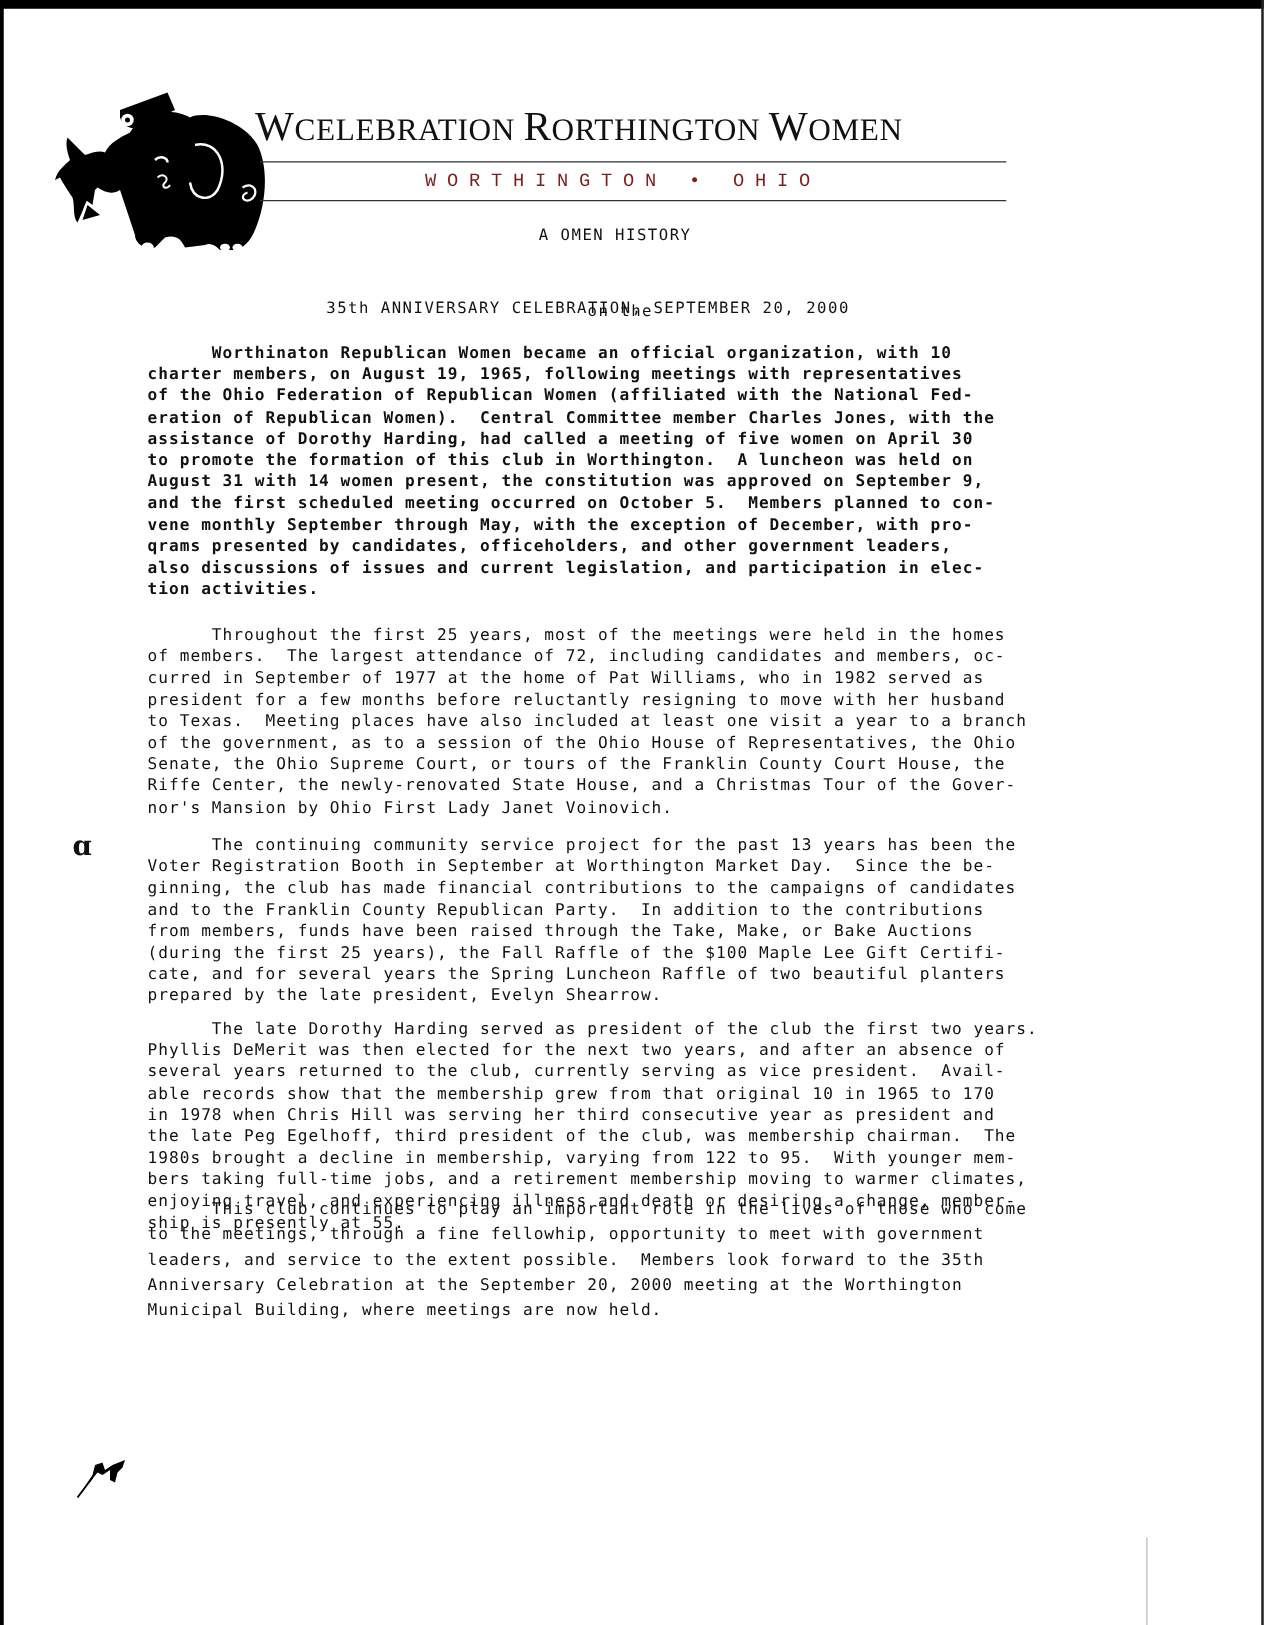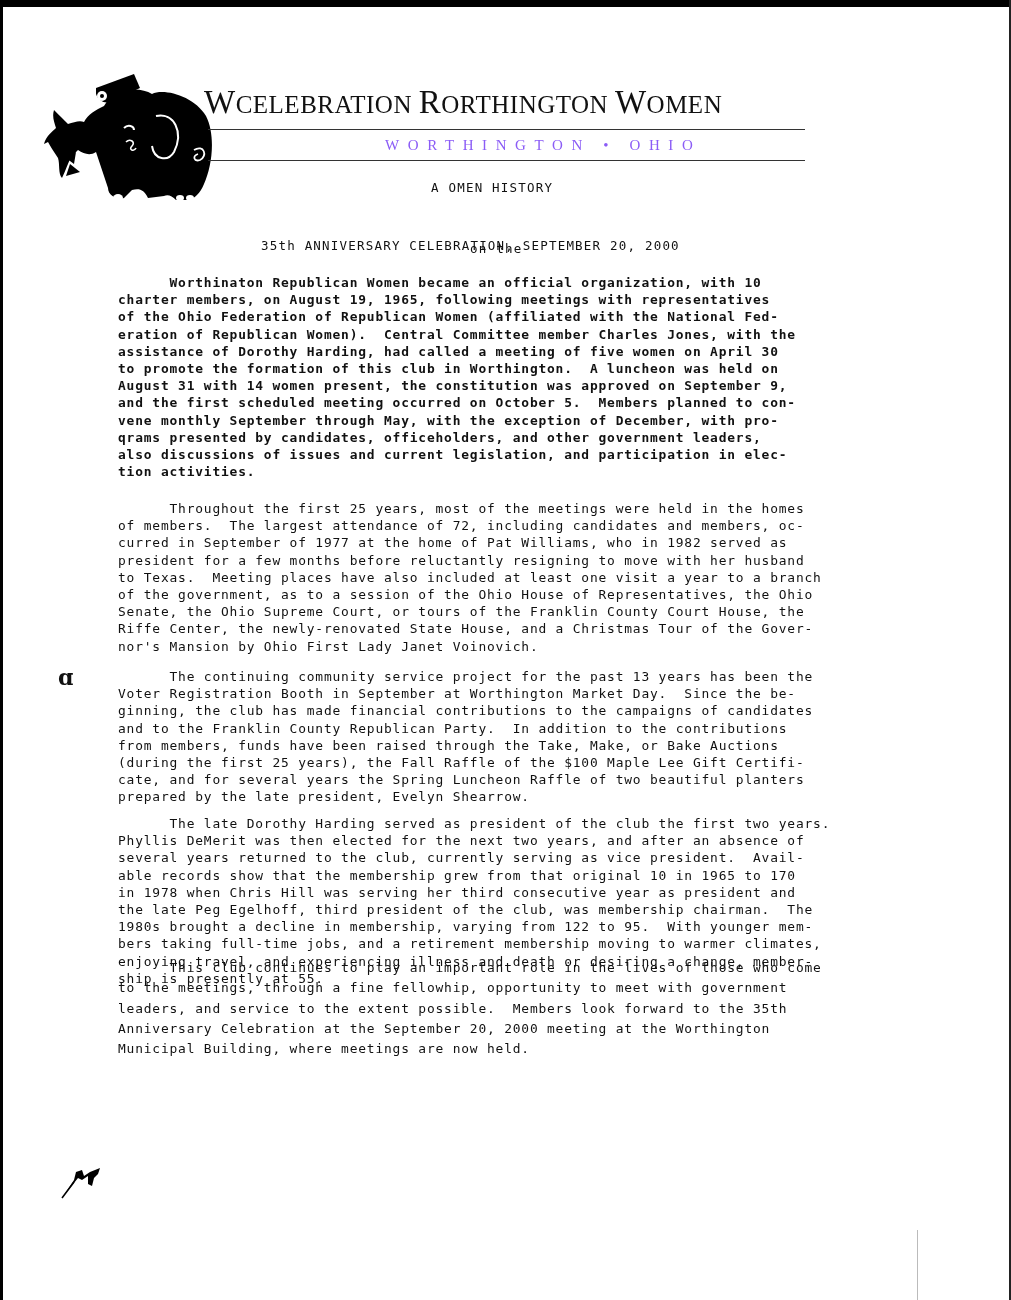--- a/index.html
+++ b/index.html
@@ -14,22 +14,22 @@
     .logo { position: absolute; left: 44px; top: 66px; width: 170px; height: 142px; }
 
     .masthead-title {
       position: absolute; left: 204px; top: 84px; width: 600px;
       font-family: "Liberation Serif", serif; font-size: 25px; letter-spacing: 0.5px;
       font-variant: small-caps; color: #111; white-space: nowrap;
     }
     .masthead-title .big { font-size: 33px; }
     .rule1 { position: absolute; left: 208px; top: 129px; width: 597px; height: 1px; background: #333; }
     .masthead-sub {
-      position: absolute; left: 340px; top: 137px; font-family: Liberation Serif, serif;
-      font-size: 15px; letter-spacing: 8.6px; color: #8b5cf6; white-space: nowrap; margin-left: 45px;
+      position: absolute; left: 340px; top: 137px; font-family: Liberation Mono, monospace;
+      font-size: 15px; letter-spacing: 8.6px; color: #7f1d1d; white-space: nowrap;
     }
     .rule2 { position: absolute; left: 208px; top: 160px; width: 597px; height: 1px; background: #333; }
 
     .heading { position: absolute; font-size: 12.5px; letter-spacing: 1.2px; white-space: nowrap; }
     .h1 { left: 431px; top: 180px; }
     .h2 { left: 470px; top: 209px; margin-top: 32px; }
     .h3 { left: 261px; top: 238px; }
 
     .para {
       position: absolute; left: 118px; width: 820px; font-size: 12.9px; line-height: 17.2px;

